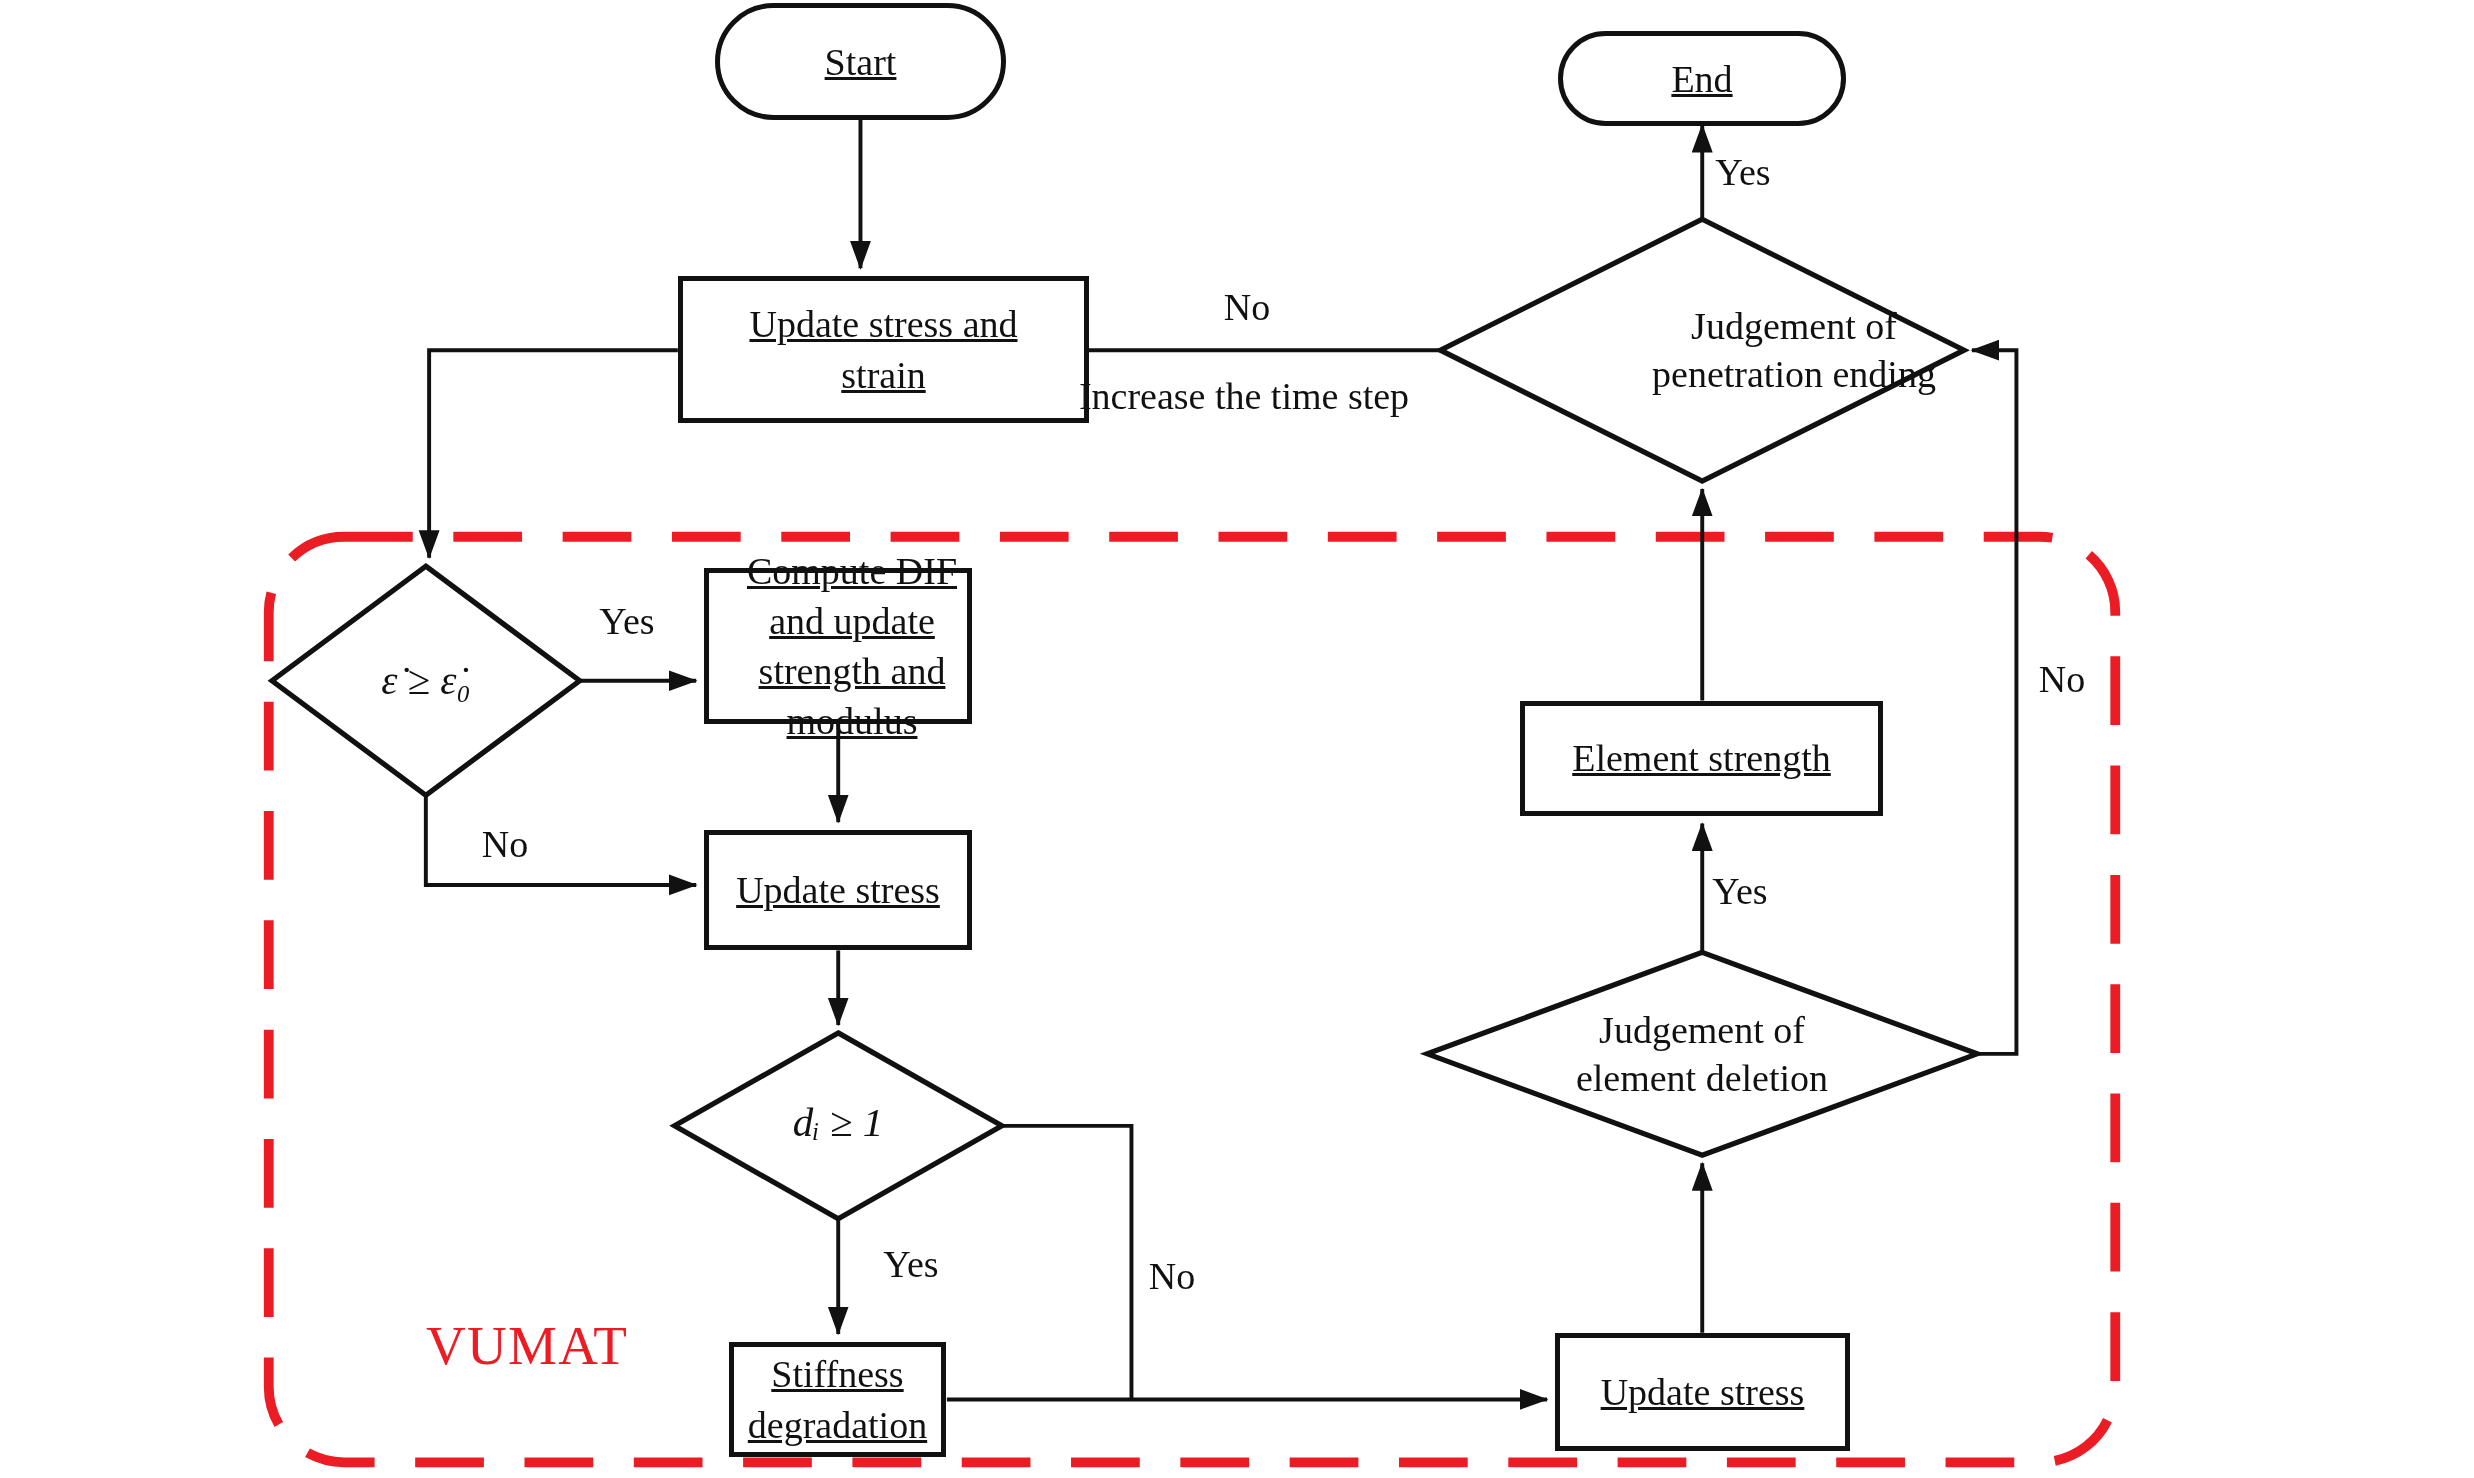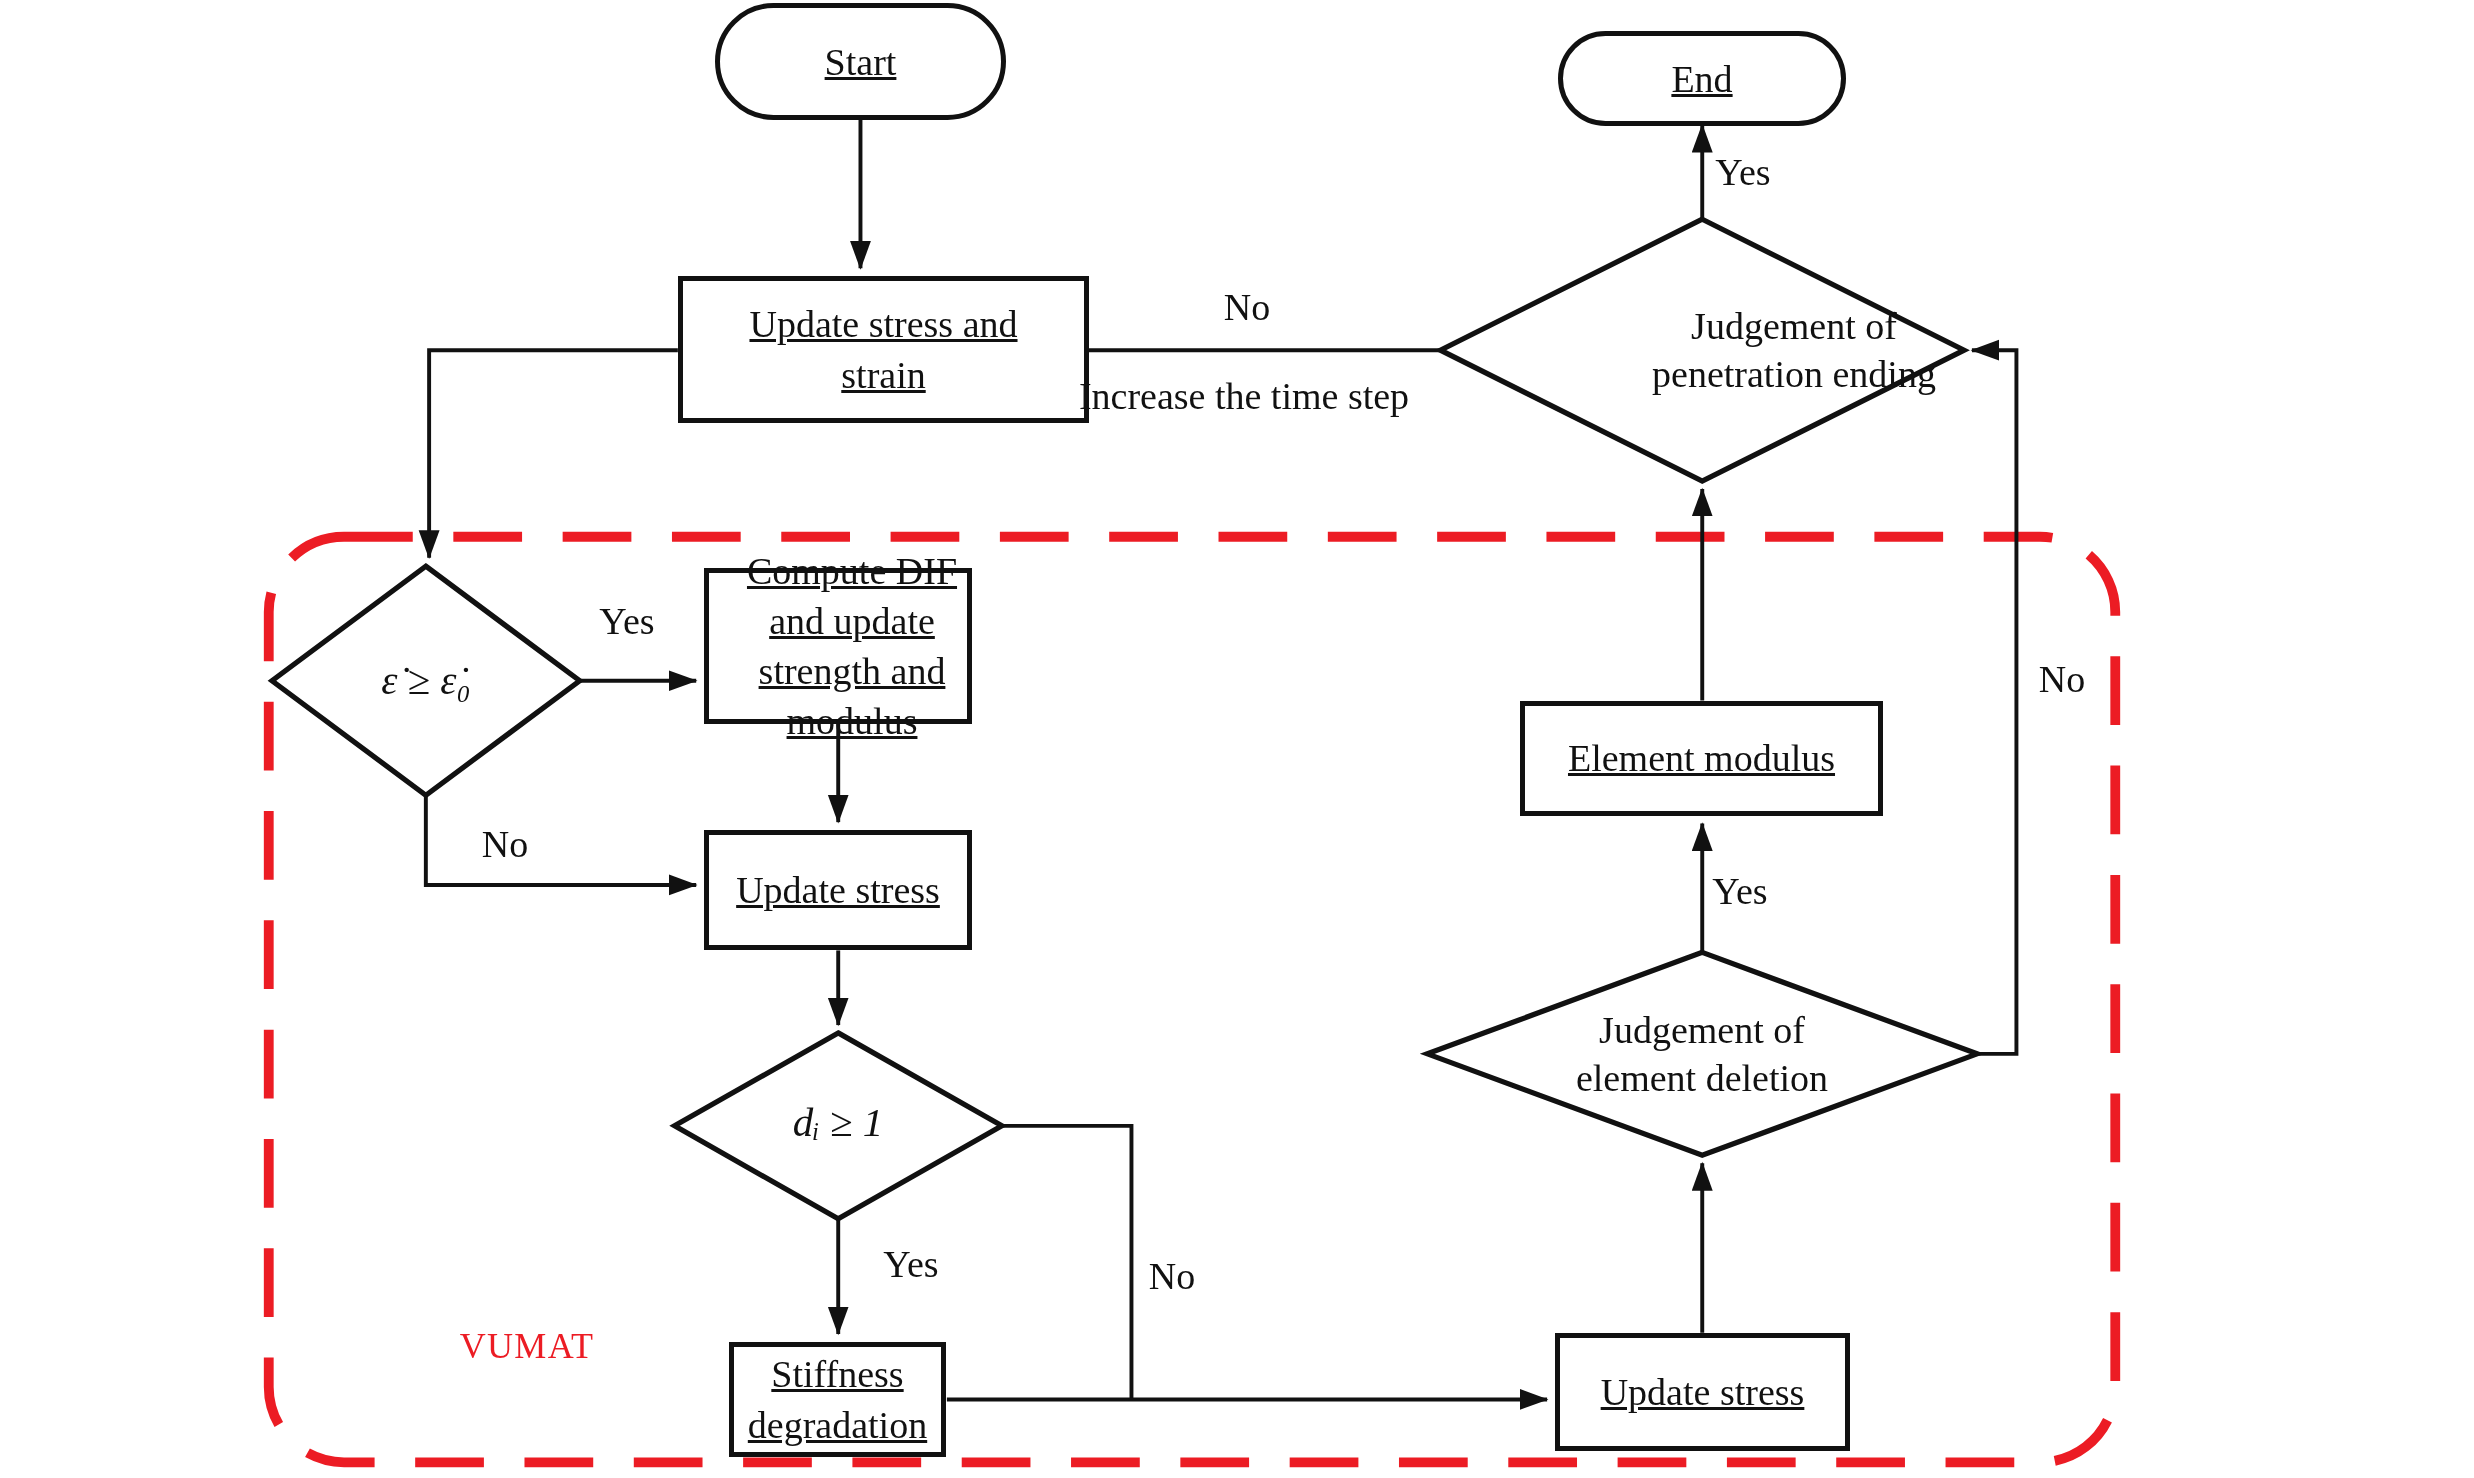--- a/index.html
+++ b/index.html
@@ -13,21 +13,21 @@
     display:flex;align-items:center;justify-content:center;text-align:center;
   }
   .terminator{border-radius:72px;}
   .node-label{font-size:38px;line-height:1.32;text-decoration:underline;}
   .free-label{
     position:absolute;transform:translate(-50%,-50%);text-align:center;
     font-size:38px;line-height:1.25;white-space:nowrap;background:transparent;
   }
   .math{font-style:italic;font-size:41px;}
   .vumat{
-    color:#EC1C24;font-size:36px;letter-spacing:1.3px;white-space:nowrap;
+    color:#EC1C24;font-size:55px;letter-spacing:1.3px;white-space:nowrap;
   }
   .wrapped{white-space:normal;}
 </style>
 </head>
 <body>
 
 <svg id="chart-svg" viewBox="0 0 3780 2258">
   <defs>
     <marker id="arrow" markerUnits="userSpaceOnUse" markerWidth="48" markerHeight="34" refX="42" refY="16" orient="auto">
       <path d="M0,0 L44,16 L0,32 Z" fill="#111111"></path>
@@ -80,21 +80,21 @@
 
 <div class="node" style="left:729px;top:1342px;width:217px;height:115px;">
   <div class="node-label wrapped" style="width:196px;">Stiffness degradation</div>
 </div>
 
 <div class="node" style="left:1555px;top:1333px;width:295px;height:118px;">
   <div class="node-label">Update stress</div>
 </div>
 
 <div class="node" style="left:1520px;top:701px;width:363px;height:115px;">
-  <div class="node-label">Element modulus</div>
+  <div class="node-label">Element strength</div>
 </div>
 
 <div class="free-label wrapped" style="left:1794px;top:350px;width:367px;white-space:normal;">Judgement of penetration ending</div>
 
 <div class="free-label math" style="left:426px;top:681px;">ε̇ ≥ ε̇₀</div>
 
 <div class="free-label math" style="left:838px;top:1123px;">dᵢ ≥ 1</div>
 
 <div class="free-label wrapped" style="left:1702px;top:1054px;width:301px;white-space:normal;">Judgement of element deletion</div>
 

